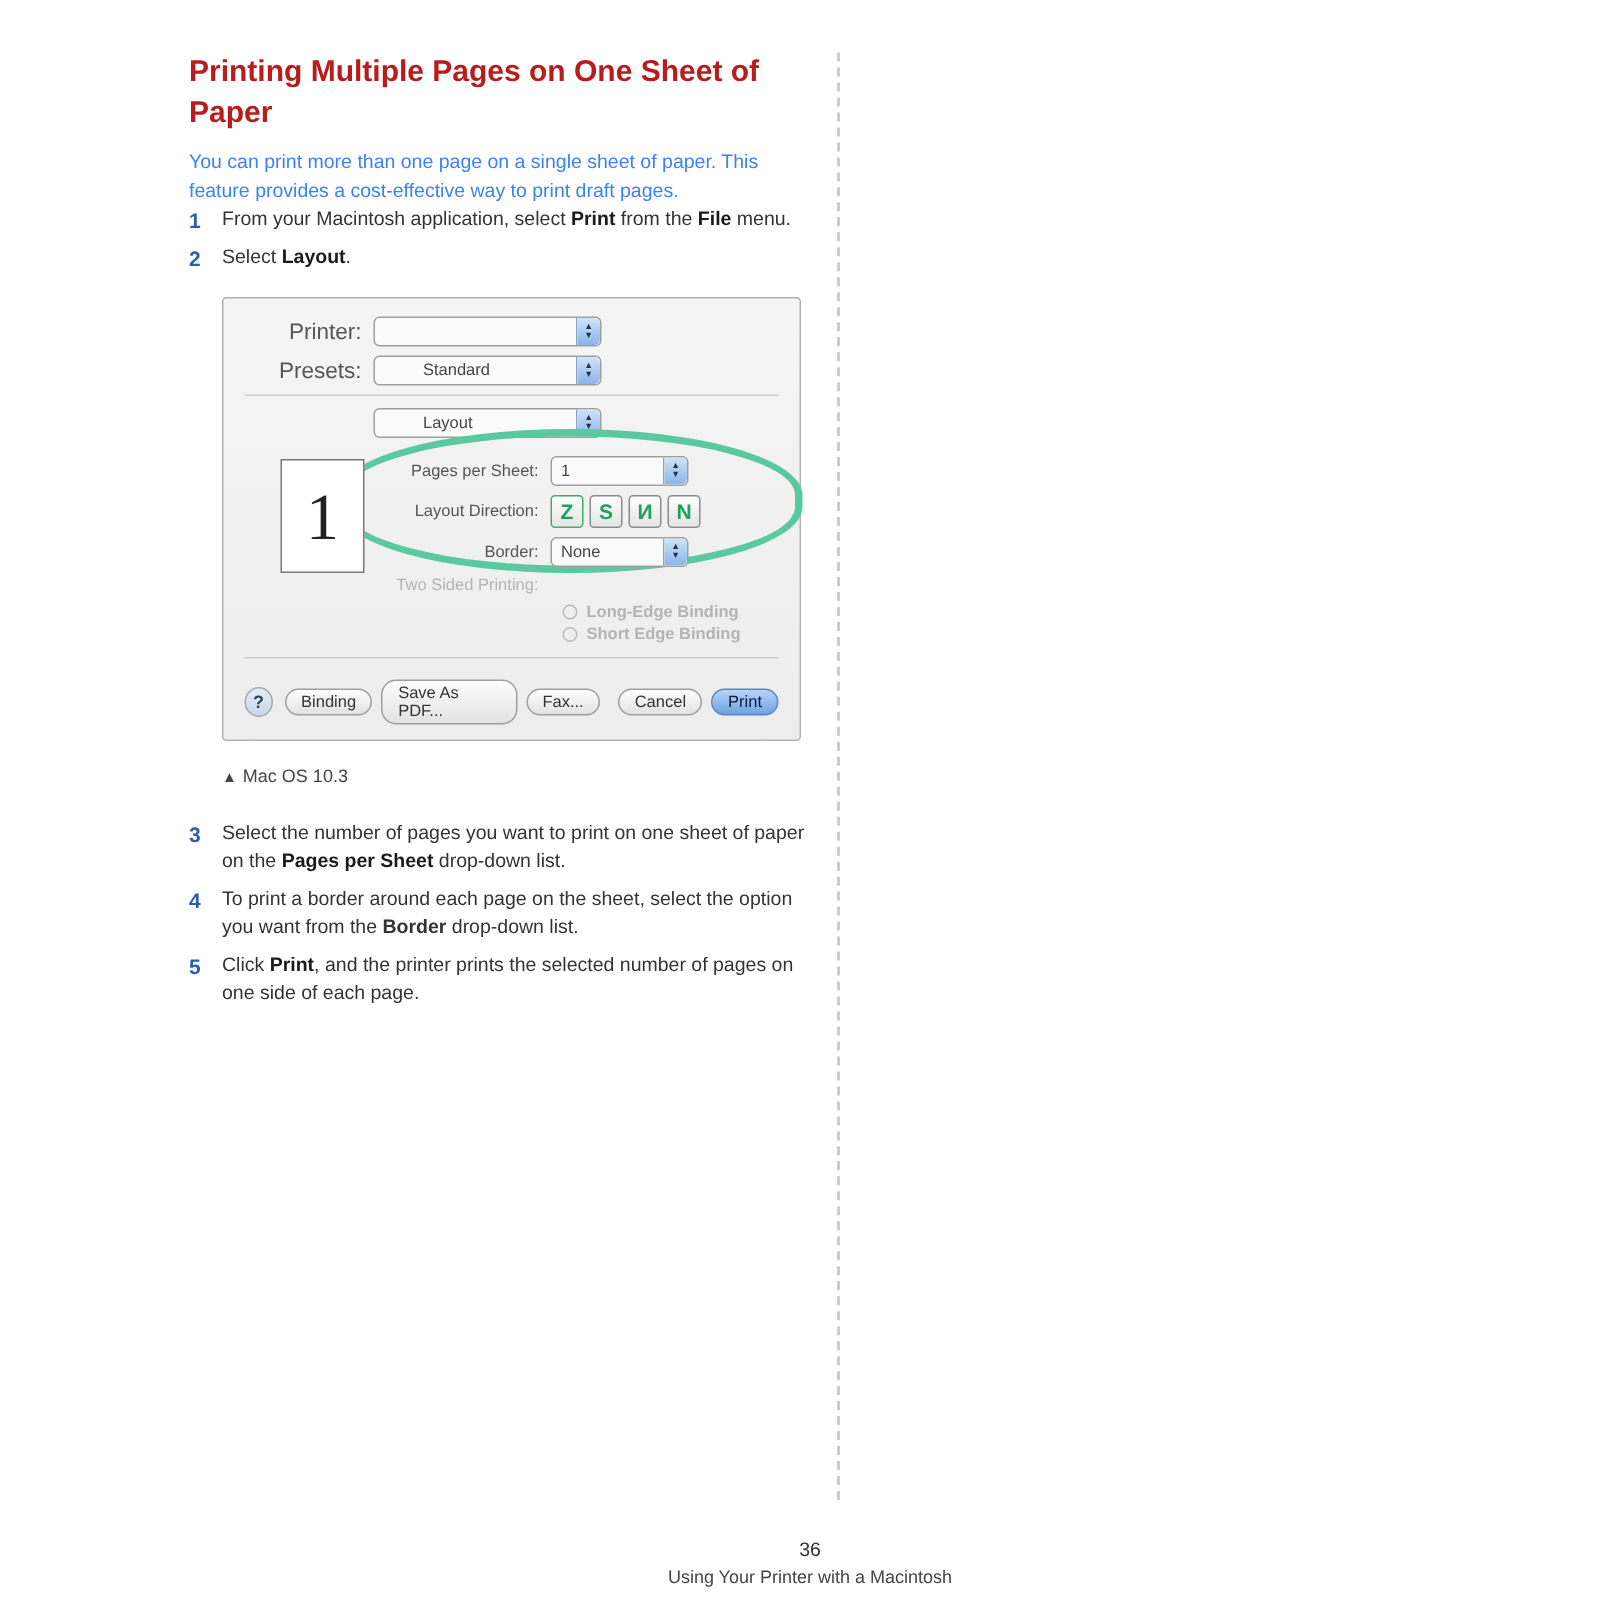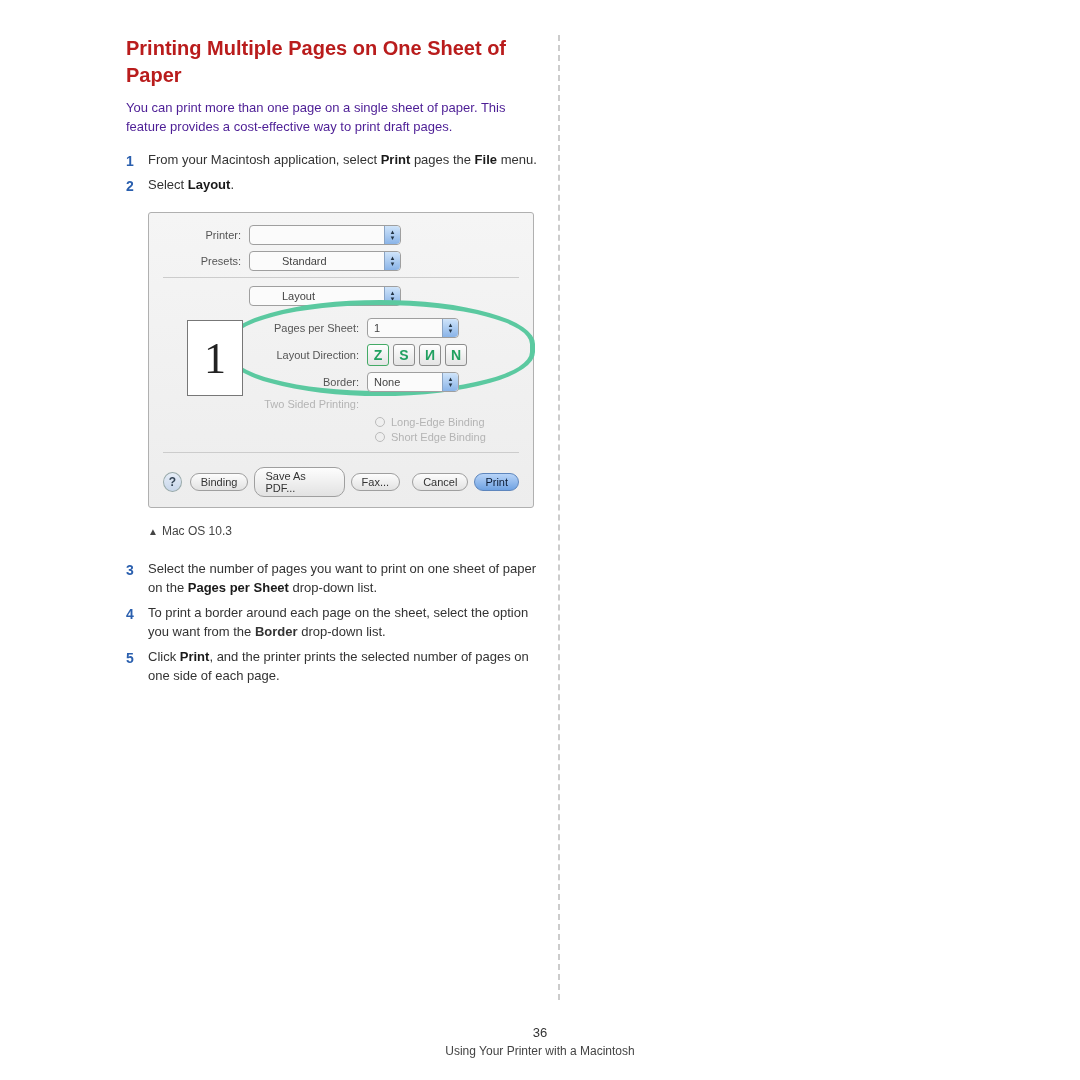--- a/index.html
+++ b/index.html
@@ -28,23 +28,22 @@
     }
     h1.section-title {
       font-size: 20px;
       font-weight: bold;
       color: #b91c1c;
       line-height: 1.35;
       margin-bottom: 10px;
     }
     p.intro {
       font-size: 13px;
-      color: #4c1d95;
+      color: #3b82f6;
       line-height: 1.45;
-      margin-bottom: 14px;
     }
     ol.steps {
       list-style: none;
       counter-reset: step;
     }
     ol.steps > li {
       position: relative;
       padding-left: 22px;
       margin-bottom: 6px;
       font-size: 13px;
@@ -81,21 +80,21 @@
     }
     .dlg-row {
       display: flex;
       align-items: center;
       margin-bottom: 6px;
     }
     .dlg-label {
       width: 86px;
       text-align: right;
       padding-right: 8px;
-      font-size: 11px;
+      font-size: 15px;
       color: #555;
     }
     .dlg-select {
       flex: 0 0 152px;
       height: 20px;
       background: #fbfbfb;
       border: 1px solid #9f9f9f;
       border-radius: 4px;
       display: flex;
       align-items: center;
@@ -153,21 +152,21 @@
       width: 22px; height: 22px;
       border: 1px solid #8c8c8c;
       background: linear-gradient(#fefefe,#e4e4e4);
       border-radius: 3px;
       margin-right: 4px;
       display: flex; align-items: center; justify-content: center;
       font-size: 14px; font-weight: bold; color: #20a060;
     }
     .dir-btn.sel { border-color: #4a6; }
     .muted { color: #b4b4b4; }
-    .radio-row { display:flex; align-items:center; margin-left: 118px; font-size:11px; color:#b4b4b4; margin-bottom:3px;}
+    .radio-row { display:flex; align-items:center; margin-left: 118px; font-size:11px; color:#b4b4b4; margin-bottom:3px;font-weight:bold;}
     .radio-dot { width:10px; height:10px; border:1px solid #bbb; border-radius:50%; margin-right:6px; }
 
     .highlight-ellipse {
       position: absolute;
       left: 62px;
       top: -12px;
       width: 310px;
       height: 96px;
       border: 5px solid #5bc9a0;
       border-radius: 60% / 55%;
@@ -229,21 +228,21 @@
 <div class="page">
   <div class="col-divider"></div>
   <div class="column">
     <h1 class="section-title">Printing Multiple Pages on One Sheet of Paper</h1>
     <p class="intro">You can print more than one page on a single sheet of paper. This feature provides a cost-effective way to print draft pages.</p>
 
     <ol class="steps">
       <li>
         <span class="step-num">1</span>
         <span class="step-text">
-          <span>From your Macintosh application, select </span><b>Print</b><span> pages the </span><b>File</b><span> menu.</span>
+          <span>From your Macintosh application, select </span><b>Print</b><span> from the </span><b>File</b><span> menu.</span>
         </span>
       </li>
       <li>
         <span class="step-num">2</span>
         <span class="step-text">
           <span>Select </span><b>Layout</b><span>.</span>
         </span>
       </li>
     </ol>
 

